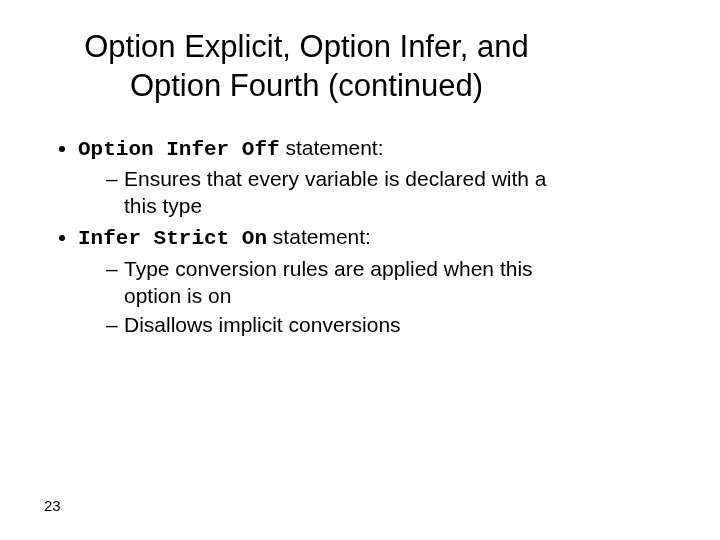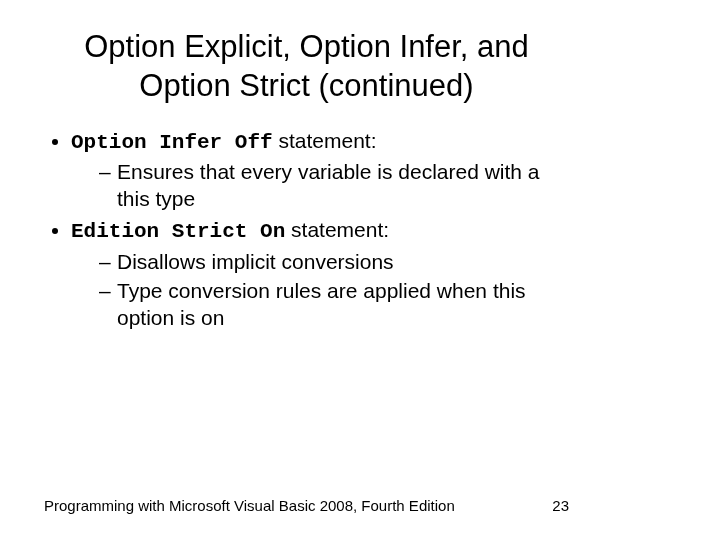--- a/index.html
+++ b/index.html
@@ -26,21 +26,21 @@
     padding-bottom: 14px;
     font-weight: 400;
   }
   .body {
     padding: 6px 44px 0 44px;
     font-size: 21px;
     line-height: 1.3;
   }
   ul.level1 {
     list-style: disc;
-    margin: 1px;
+    margin: 8px;
     padding-left: 26px;
   }
   ul.level1 > li {
     margin-bottom: 2px;
   }
   ul.level2 {
     list-style: none;
     margin: 2px 0 4px 0;
     padding-left: 28px;
   }
@@ -69,39 +69,38 @@
     font-size: 15px;
   }
 </style>
 </head>
 <body>
 
 <div class="slide">
 
   <div class="title">
     <span>Option Explicit, Option Infer, and</span><br>
-    <span>Option Strict (continued)</span>
+    <span>Option Fourth (continued)</span>
   </div>
 
   <div class="body">
     <ul class="level1">
       <li>
         <span class="mono">Option Infer Off</span><span> statement:</span>
         <ul class="level2">
           <li>Ensures that every variable is declared with a this type</li>
         </ul>
       </li>
       <li>
-        <span class="mono">Edition Strict On</span><span> statement:</span>
+        <span class="mono">Infer Strict On</span><span> statement:</span>
         <ul class="level2">
+          <li>Type conversion rules are applied when this option is on</li>
           <li>Disallows implicit conversions</li>
-          <li>Type conversion rules are applied when this option is on</li>
         </ul>
       </li>
     </ul>
   </div>
 
   <div class="footer">
-    <span>Programming with Microsoft Visual Basic 2008, Fourth Edition</span>
     <span>23</span>
   </div>
 
 </div>
 
 </body></html>

